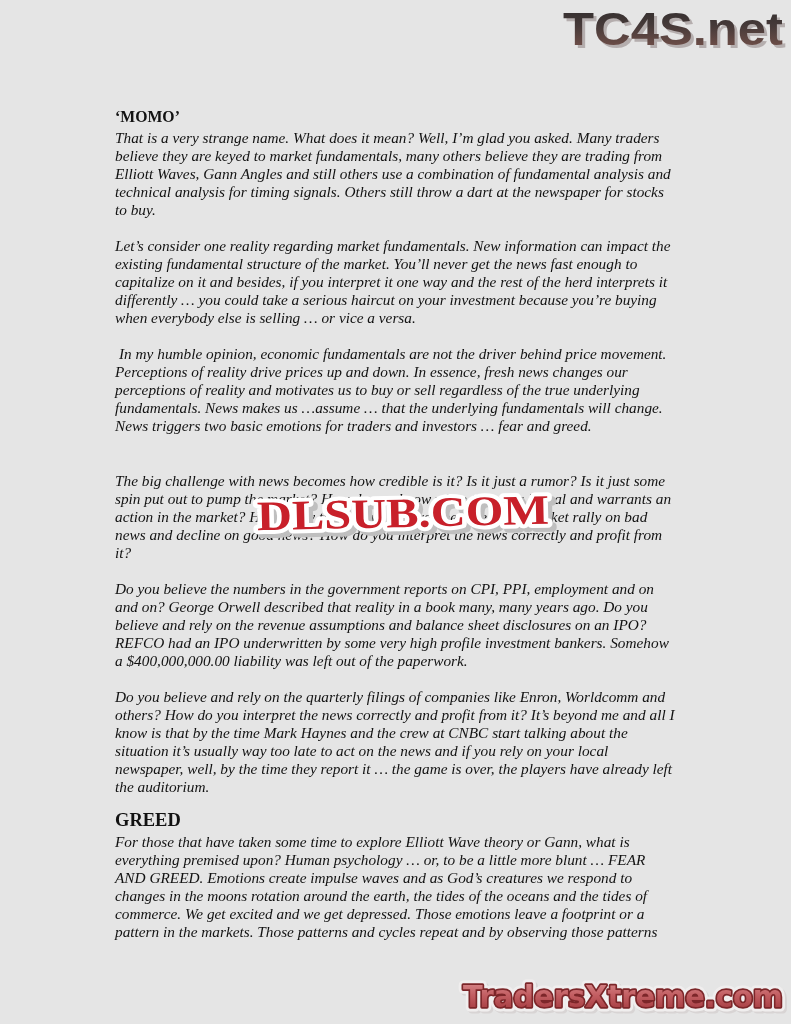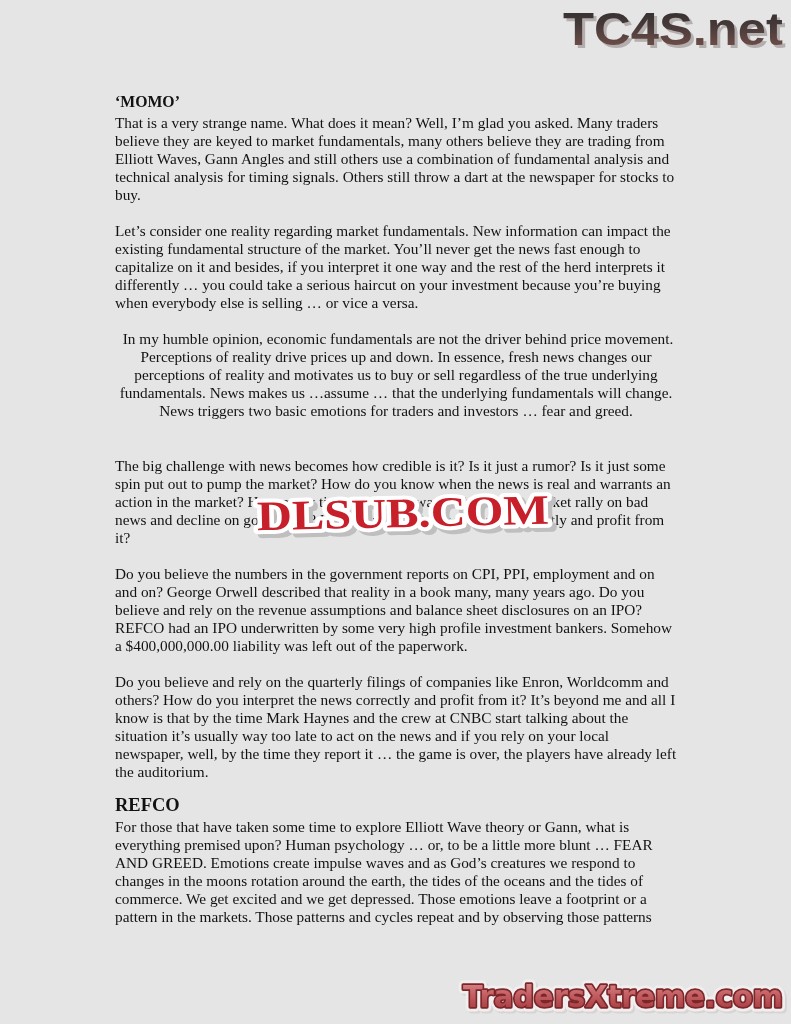--- a/index.html
+++ b/index.html
@@ -8,38 +8,38 @@
     background: #ffffff;
     font-family: "Liberation Serif", serif;
     position: relative;
     overflow: hidden;
   }
   .page { position: absolute; inset: 0; background: #e5e5e5; }
 
   
   .doc {
     position: absolute;
-    left: 115px; top: 92px; width: 567px;
+    left: 115px; top: 107px; width: 567px;
     font-size: 15.3px; line-height: 18px;
     color: #121212;
     text-align: left;
   }
   .doc h1 {
     font-size: 15.8px; font-weight: bold;
     margin: 0; line-height: 19px;
   }
   .doc h2 {
     font-size: 18.5px; font-weight: bold;
     margin: 14px 0 0 0; line-height: 21px;
   }
-  .doc p { margin: 18px 5px 0 0; }
+  .doc p { margin: 18px 5px 0 0; font-style: italic; }
   .doc p.first { margin-top: 3px; }
   .doc p.gap-large { margin-top: 37px; }
   .doc p.after-h2 { margin-top: 2px; }
-  .doc p.indented { text-indent: 4px; text-align: center; }
+  .doc p.indented { text-indent: 4px; }
 
   
   .tc4s-wrap {
     position: absolute; top: 0px; right: 2px;
     width: 232px; height: 56px;
   }
   .tx-wrap {
     position: absolute; top: 976px; right: 1px;
     width: 332px; height: 44px;
   }
@@ -68,21 +68,21 @@
   </svg>
 
   <div class="doc">
     <h1>‘MOMO’</h1>
     <p class="first">That is a very strange name. What does it mean? Well, I’m glad you asked. Many traders believe they are keyed to market fundamentals, many others believe they are trading from Elliott Waves, Gann Angles and still others use a combination of fundamental analysis and technical analysis for timing signals. Others still throw a dart at the newspaper for stocks to buy.</p>
     <p>Let’s consider one reality regarding market fundamentals. New information can impact the existing fundamental structure of the market. You’ll never get the news fast enough to capitalize on it and besides, if you interpret it one way and the rest of the herd interprets it differently … you could take a serious haircut on your investment because you’re buying when everybody else is selling … or vice a versa.</p>
     <p class="indented"> In my humble opinion, economic fundamentals are not the driver behind price movement. Perceptions of reality drive prices up and down. In essence, fresh news changes our perceptions of reality and motivates us to buy or sell regardless of the true underlying fundamentals. News makes us …assume … that the underlying fundamentals will change. News triggers two basic emotions for traders and investors … fear and greed.</p>
     <p class="gap-large">The big challenge with news becomes how credible is it? Is it just a rumor? Is it just some spin put out to pump the market? How do you know when the news is real and warrants an action in the market? How many times have you watched the stock market rally on bad news and decline on good news? How do you interpret the news correctly and profit from it?</p>
     <p>Do you believe the numbers in the government reports on CPI, PPI, employment and on and on? George Orwell described that reality in a book many, many years ago.  Do you believe and rely on the revenue assumptions and balance sheet disclosures on an IPO? REFCO had an IPO underwritten by some very high profile investment bankers. Somehow a $400,000,000.00 liability was left out of the paperwork.</p>
     <p>Do you believe and rely on the quarterly filings of companies like Enron, Worldcomm and others? How do you interpret the news correctly and profit from it?  It’s beyond me and all I know is that by the time Mark Haynes and the crew at CNBC start talking about the situation it’s usually way too late to act on the news and if you rely on your local newspaper, well, by the time they report it …  the game is over, the players have already left the auditorium.</p>
-    <h2>REFCO</h2>
+    <h2>GREED</h2>
     <p class="after-h2">For those that have taken some time to explore Elliott Wave theory or Gann, what is everything premised upon? Human psychology … or, to be a little more blunt … FEAR AND GREED. Emotions create impulse waves and as God’s creatures we respond to changes in the moons rotation around the earth, the tides of the oceans and the tides of commerce. We get excited and we get depressed. Those emotions leave a footprint or a pattern in the markets. Those patterns and cycles repeat and by observing those patterns</p>
   </div>
 
   <svg class="wm-wrap" viewBox="0 0 312 64" xmlns="http://www.w3.org/2000/svg" aria-hidden="true">
     <text x="160" y="50" text-anchor="middle" font-family="Liberation Serif, serif" font-size="42" font-weight="bold" textLength="292" lengthAdjust="spacingAndGlyphs" fill="#bfbfbf" stroke="#bfbfbf" stroke-width="8" paint-order="stroke" stroke-linejoin="round">DLSUB.COM</text>
     <text x="156" y="46" text-anchor="middle" font-family="Liberation Serif, serif" font-size="42" font-weight="bold" textLength="292" lengthAdjust="spacingAndGlyphs" fill="#c8202a" stroke="#ffffff" stroke-width="8" paint-order="stroke" stroke-linejoin="round">DLSUB.COM</text>
   </svg>
 
   <svg class="tx-wrap" viewBox="0 0 332 44" xmlns="http://www.w3.org/2000/svg" aria-hidden="true">
     <defs>

